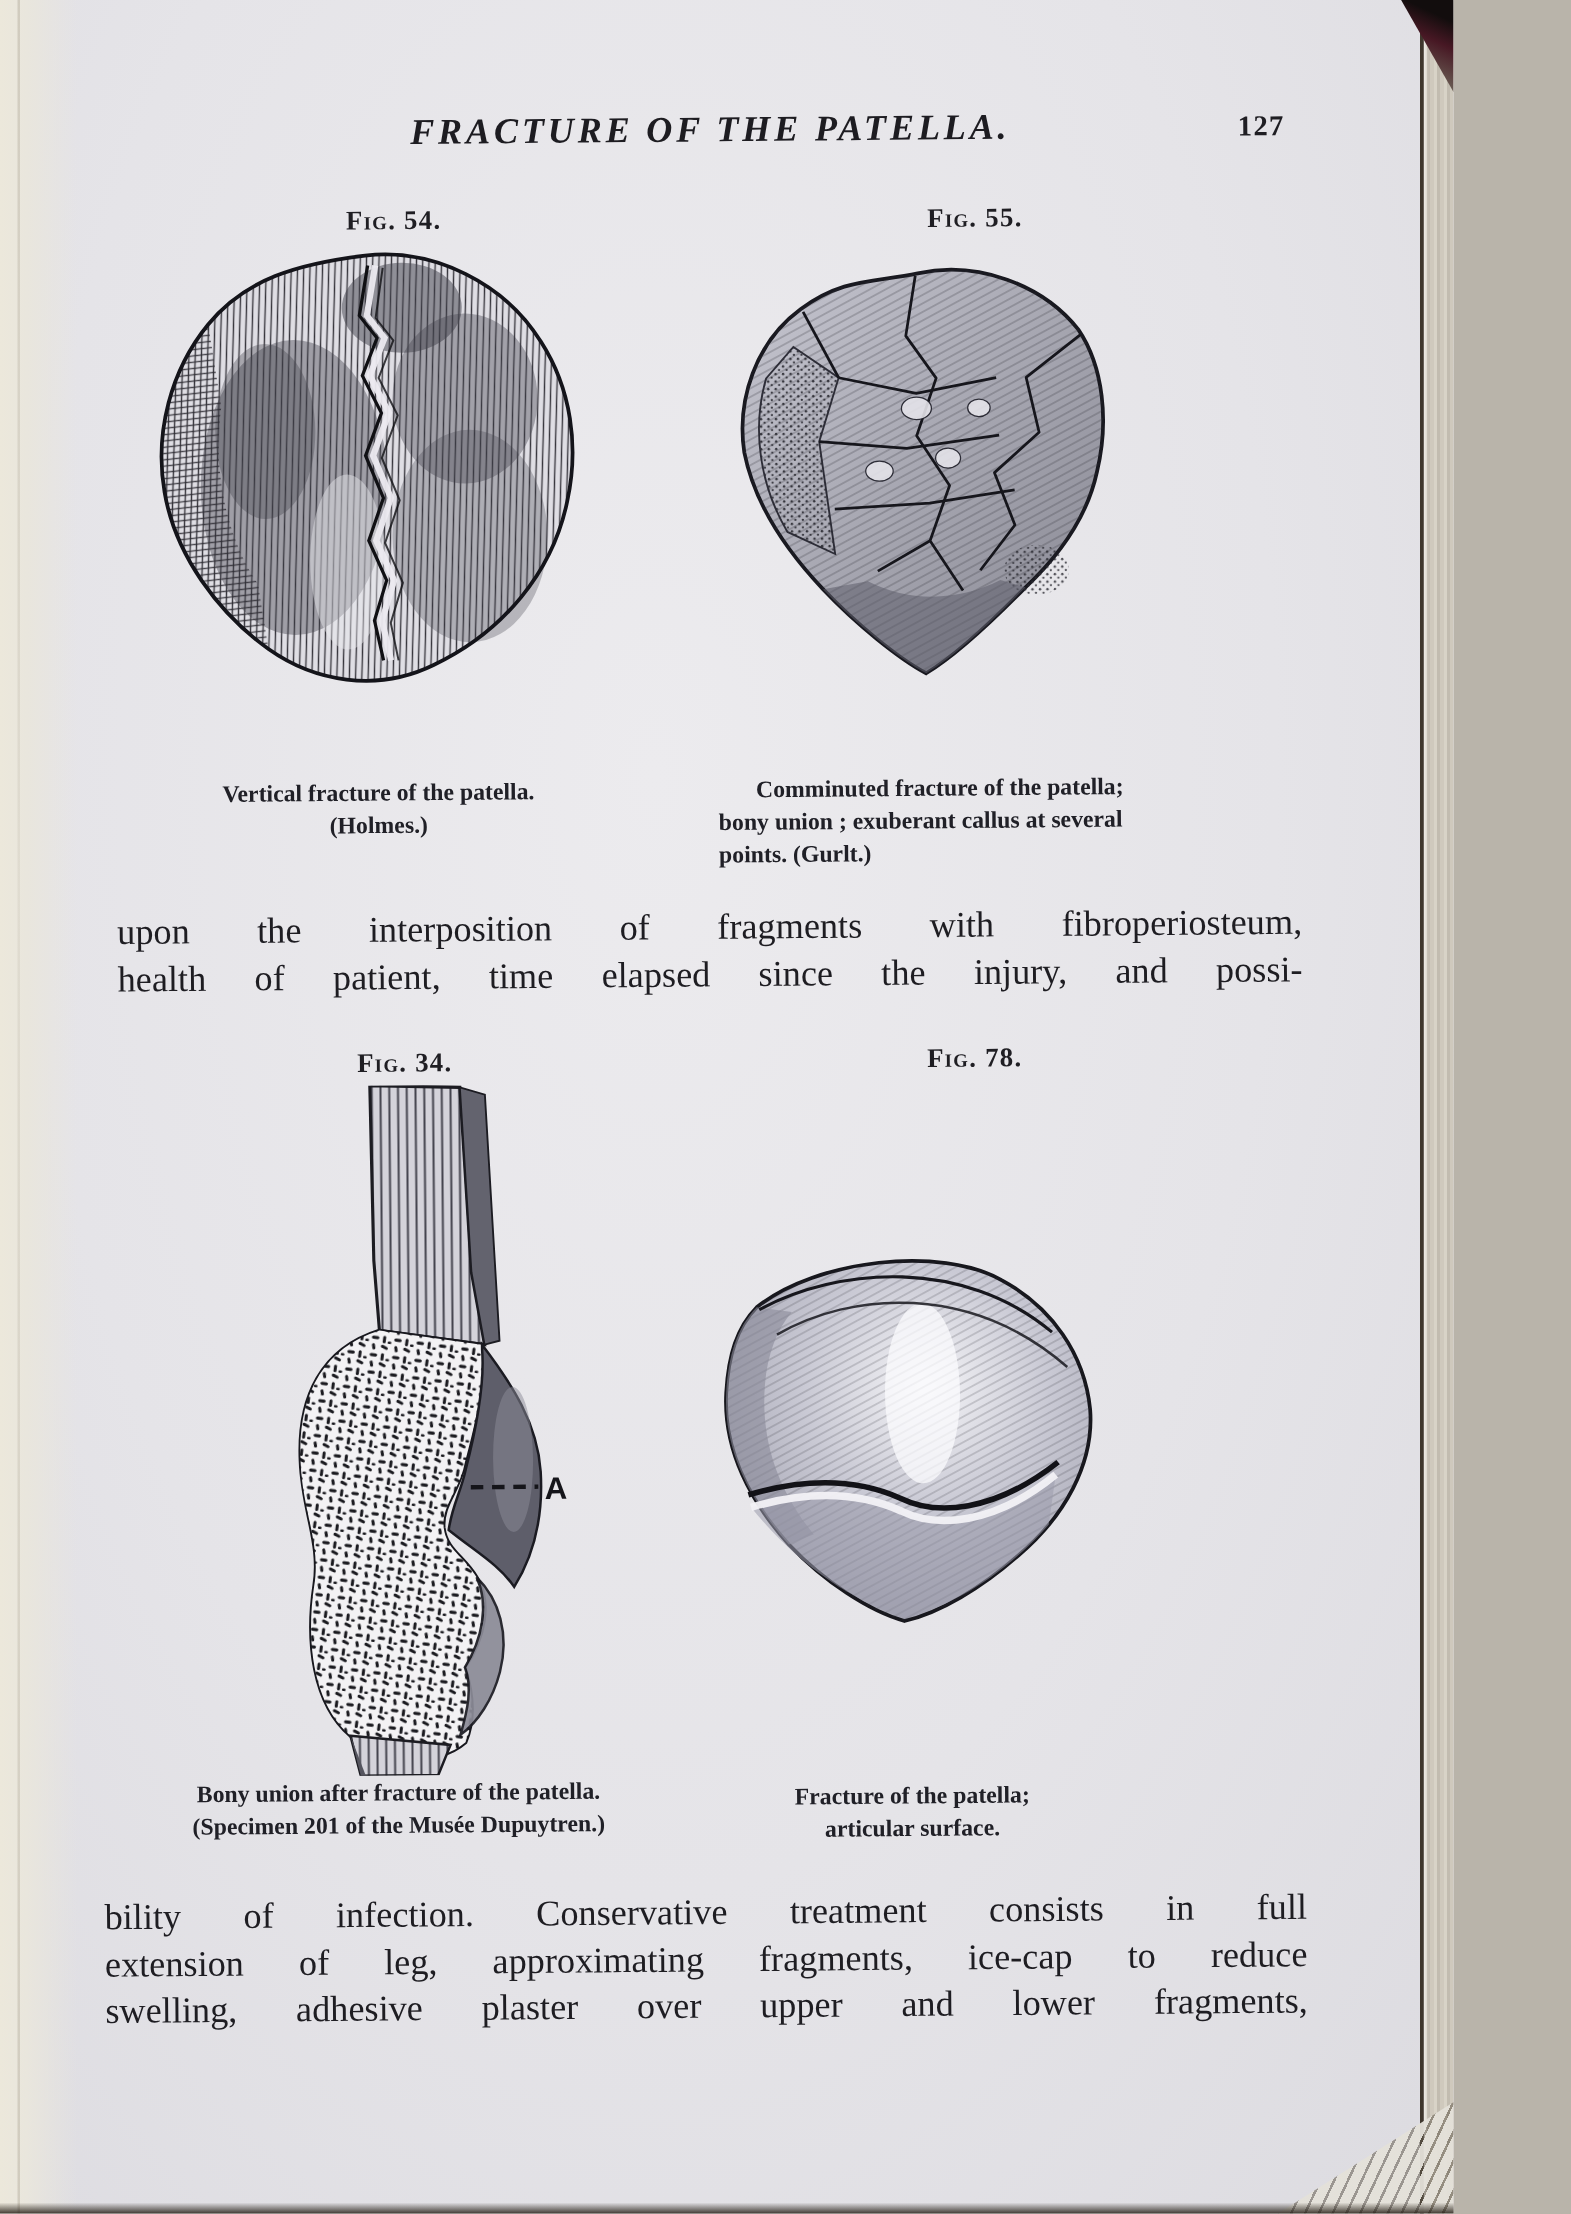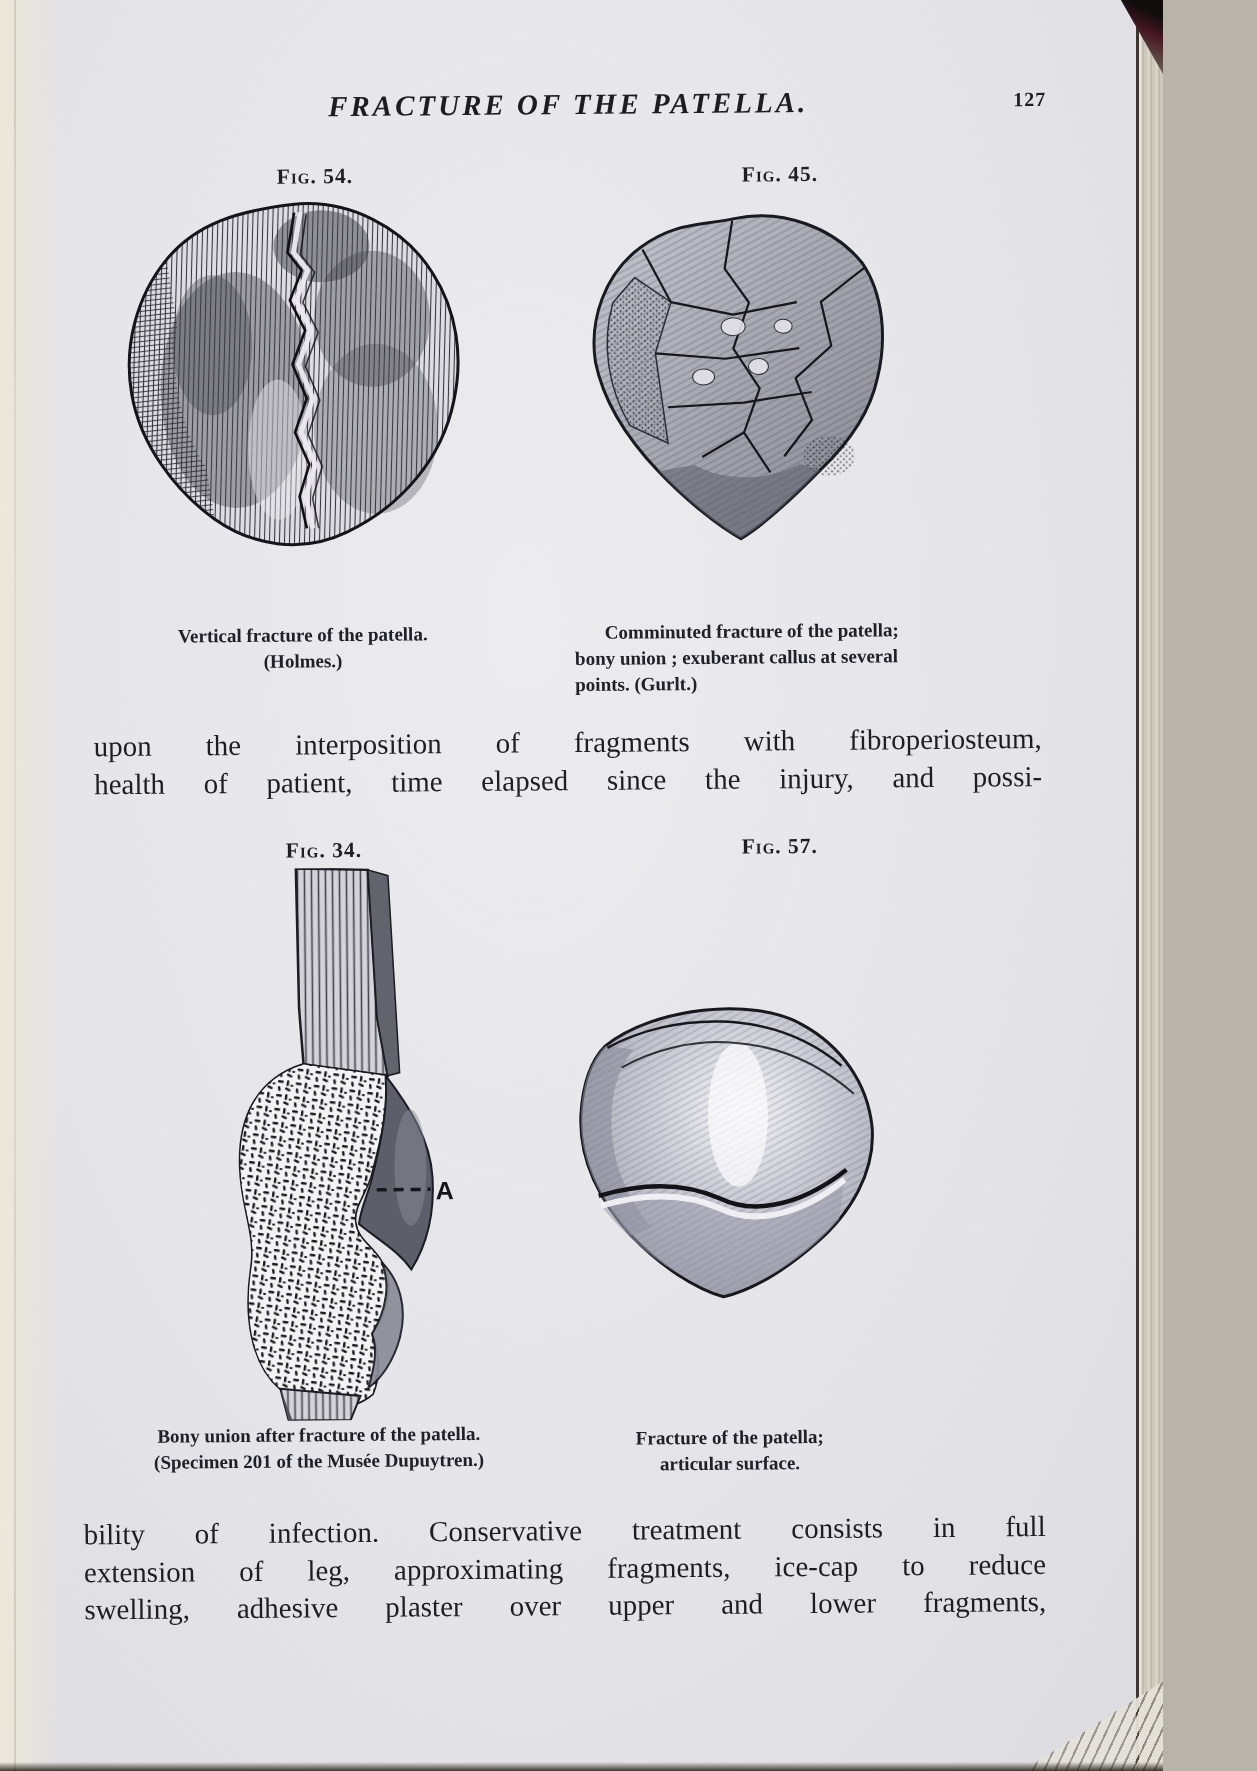--- a/index.html
+++ b/index.html
@@ -39,21 +39,21 @@
     position:absolute; bottom:0; left:0; width:100%; height:9px;
     background:linear-gradient(to top, rgba(32,25,16,.85), rgba(32,25,16,0));
   }
   
   .content{position:absolute; inset:0; transform:rotate(-0.5deg); transform-origin:50% 50%;}
   .running-head{
     position:absolute; left:0; top:88px; width:1150px; text-align:center;
     font-style:italic; font-weight:700; font-size:29px; letter-spacing:3px;
     color:#1d1c21;
   }
-  .page-number{position:absolute; left:1020px; top:92px; font-size:20px; font-weight:600; letter-spacing:1px;}
+  .page-number{position:absolute; left:997px; top:92px; font-size:23px; font-weight:600; letter-spacing:1px;}
   .fig-label{
     position:absolute; font-variant:small-caps; font-weight:600; font-size:21.5px; letter-spacing:1px;
   }
   .lbl54{left:283px; top:162px;} .lbl55{left:748px; top:164px;}
   .lbl56{left:286px; top:836px;} .lbl57{left:742px; top:836px;}
   .fig{position:absolute;}
   .f54{left:122px; top:192px; width:352px; height:356px;}
   .f55{left:588px; top:208px; width:308px; height:340px;}
   .f56{left:196px; top:866px; width:280px; height:552px;}
   .f57{left:540px; top:988px; width:348px; height:320px;}
@@ -78,21 +78,21 @@
   <div class="right-edges"></div>
   <div class="corner-top-right"></div>
   <div class="fan-bottom-right"></div>
 
   <div class="content">
 
     <div class="running-head">FRACTURE OF THE PATELLA.</div>
     <div class="page-number">127</div>
 
     <div class="fig-label lbl54">Fig. 54.</div>
-    <div class="fig-label lbl55">Fig. 45.</div>
+    <div class="fig-label lbl55">Fig. 55.</div>
 
     <svg class="fig f54" viewBox="0 0 352 356">
       <defs>
         <pattern id="hatchV" width="5" height="16" patternUnits="userSpaceOnUse" patternTransform="rotate(2)">
           <path d="M2.5,0 V16" stroke="#2e2d34" stroke-width="1.1"></path>
         </pattern>
         <pattern id="hatchH" width="16" height="5" patternUnits="userSpaceOnUse" patternTransform="rotate(-6)">
           <path d="M0,2.5 H16" stroke="#2e2d34" stroke-width="1.1"></path>
         </pattern>
         <pattern id="hatchD" width="6" height="6" patternUnits="userSpaceOnUse" patternTransform="rotate(62)">
@@ -156,21 +156,21 @@
       <div class="line">bony union ; exuberant callus at several</div>
       <div class="line">points. (Gurlt.)</div>
     </div>
 
     <div class="para p1">
       <div class="pline">upon the interposition of fragments with fibroperiosteum,</div>
       <div class="pline">health of patient, time elapsed since the injury, and possi-</div>
     </div>
 
     <div class="fig-label lbl56">Fig. 34.</div>
-    <div class="fig-label lbl57">Fig. 57.</div>
+    <div class="fig-label lbl57">Fig. 78.</div>
 
     <svg class="fig f56" viewBox="0 0 280 552">
       <defs>
         <pattern id="tendonV" width="7" height="24" patternUnits="userSpaceOnUse">
           <rect width="7" height="24" fill="#d4d3da"></rect>
           <path d="M3.5,0 V24" stroke="#43434d" stroke-width="1.6"></path>
         </pattern>
         <pattern id="trab" width="18" height="14" patternUnits="userSpaceOnUse" patternTransform="rotate(8)">
           <rect width="18" height="14" fill="#f3f2f4"></rect>
           <rect x="1" y="2" width="6" height="2.4" rx="1.2" fill="#1a1a1f"></rect>

